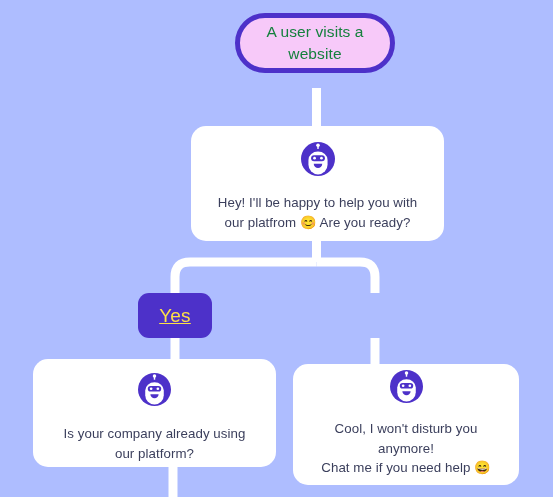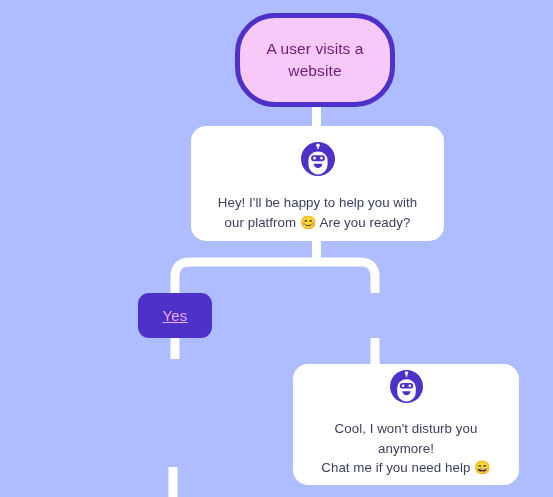--- a/index.html
+++ b/index.html
@@ -31,30 +31,30 @@
     height: 497px;
     pointer-events: none;
   }
 
   
   .start-node {
     position: absolute;
     left: 235px;
     top: 13px;
     width: 160px;
-    height: 94px;
+    height: 60px;
     box-sizing: border-box;
     background: #f7c9f9;
     border: 5px solid #4d31c9;
     border-radius: 40px;
     display: flex;
     align-items: center;
     justify-content: center;
     text-align: center;
-    color: #701a75;
+    color: #15803d;
     font-size: 15.5px;
     line-height: 1.42;
     letter-spacing: 0.1px;
   }
 
   
   .card {
     position: absolute;
     background: #ffffff;
     border-radius: 15px;
@@ -89,22 +89,22 @@
   .card-left .avatar, .card-right .avatar { width: 33px; height: 33px; }
 
   
   .choice-btn {
     position: absolute;
     background: #4d31c9;
     border-radius: 11px;
     display: flex;
     align-items: center;
     justify-content: center;
-    color: #f0abfc;
-    font-size: 15px;
+    color: #fde047;
+    font-size: 19px;
     letter-spacing: 0.2px;
     text-decoration: underline;
   }
   .btn-yes { left: 138px; top: 293px; width: 74px; height: 45px; }
   .btn-no  { left: 341px; top: 293px; width: 67px; height: 45px; }
 </style>
 </head>
 <body>
 
 <div id="flow-canvas">
@@ -143,20 +143,34 @@
       <path d="M24 41 h16 a8 8 0 0 1 -16 0 z" fill="#4d31c9"></path>
     </svg>
     <div class="card-text">Hey! I'll be happy to help you with
 our platfrom  😊 Are you ready?</div>
   </div>
 
   <div class="choice-btn btn-yes">
     <span>Yes</span>
   </div>
 
+  <div class="card card-left">
+    <svg class="avatar" viewBox="0 0 64 64">
+      <circle cx="32" cy="32" r="32" fill="#4d31c9"></circle>
+      <rect x="30.6" y="6" width="2.8" height="7" fill="#ffffff"></rect>
+      <circle cx="32" cy="6" r="3.4" fill="#ffffff"></circle>
+      <path d="M14 34 a18 16 0 0 1 36 0 v9 a13 13 0 0 1 -36 0 z" fill="#ffffff"></path>
+      <rect x="19" y="25" width="26" height="11" rx="5.5" fill="#4d31c9"></rect>
+      <circle cx="25.5" cy="30.5" r="2.6" fill="#ffffff"></circle>
+      <circle cx="38.5" cy="30.5" r="2.6" fill="#ffffff"></circle>
+      <path d="M24 41 h16 a8 8 0 0 1 -16 0 z" fill="#4d31c9"></path>
+    </svg>
+    <div class="card-text">Is your company already using
+our platform?</div>
+  </div>
 
   <div class="card card-right">
     <svg class="avatar" viewBox="0 0 64 64">
       <circle cx="32" cy="32" r="32" fill="#4d31c9"></circle>
       <rect x="30.6" y="6" width="2.8" height="7" fill="#ffffff"></rect>
       <circle cx="32" cy="6" r="3.4" fill="#ffffff"></circle>
       <path d="M14 34 a18 16 0 0 1 36 0 v9 a13 13 0 0 1 -36 0 z" fill="#ffffff"></path>
       <rect x="19" y="25" width="26" height="11" rx="5.5" fill="#4d31c9"></rect>
       <circle cx="25.5" cy="30.5" r="2.6" fill="#ffffff"></circle>
       <circle cx="38.5" cy="30.5" r="2.6" fill="#ffffff"></circle>

